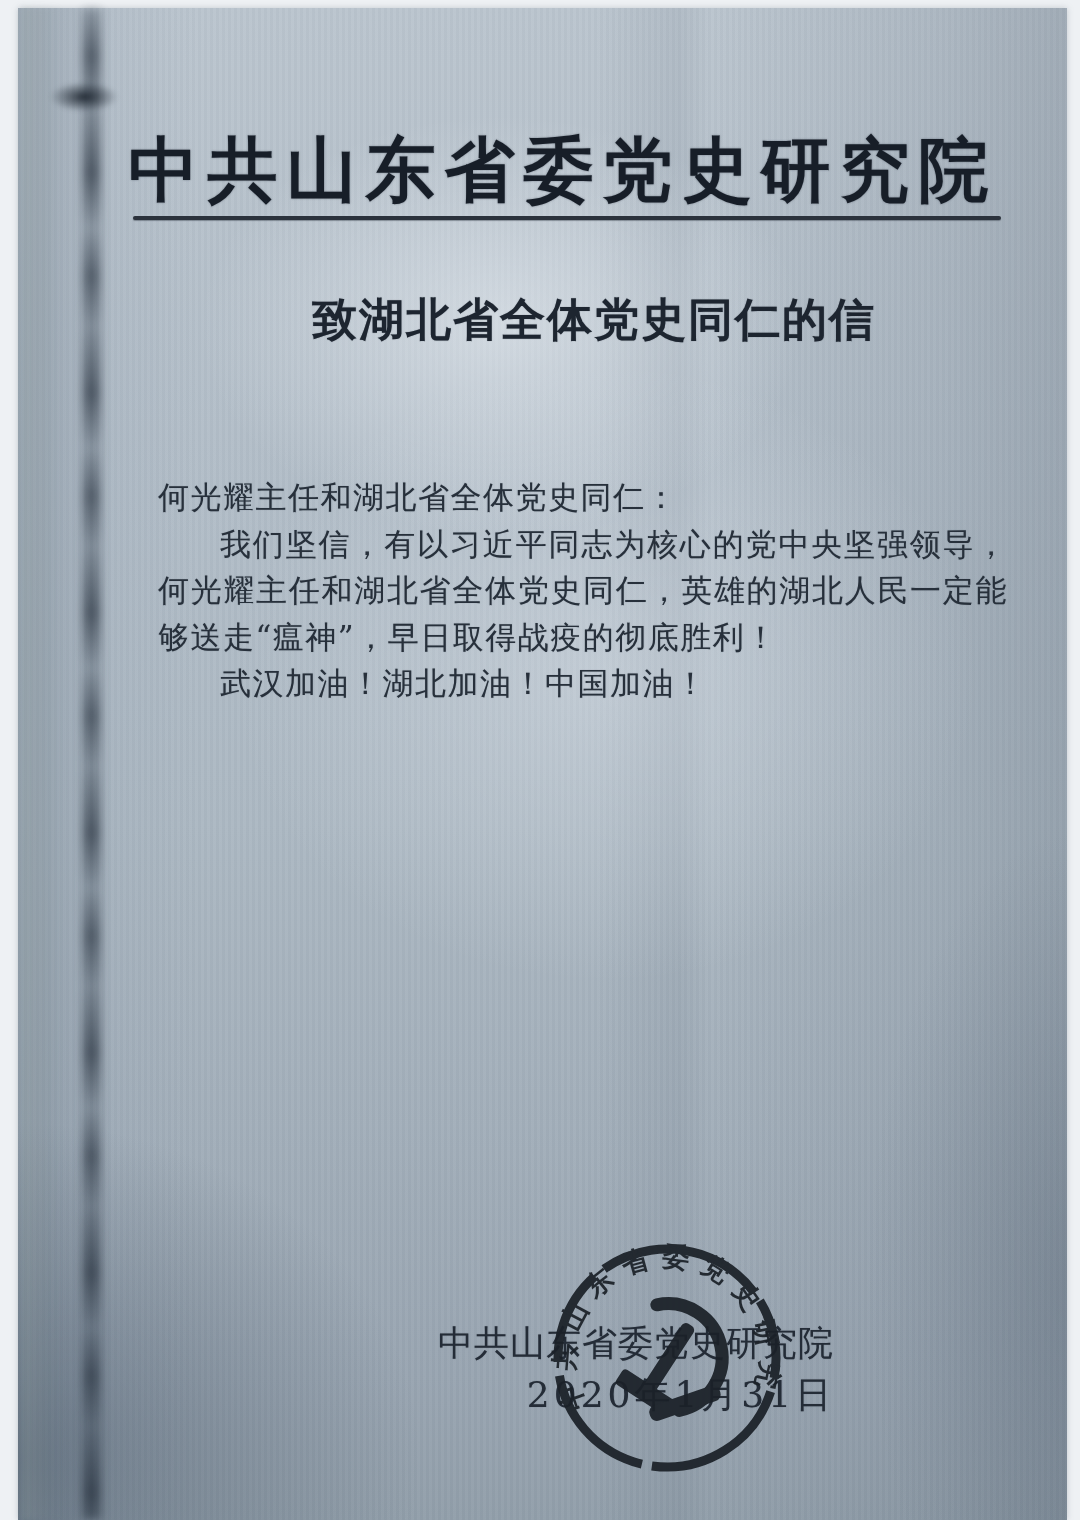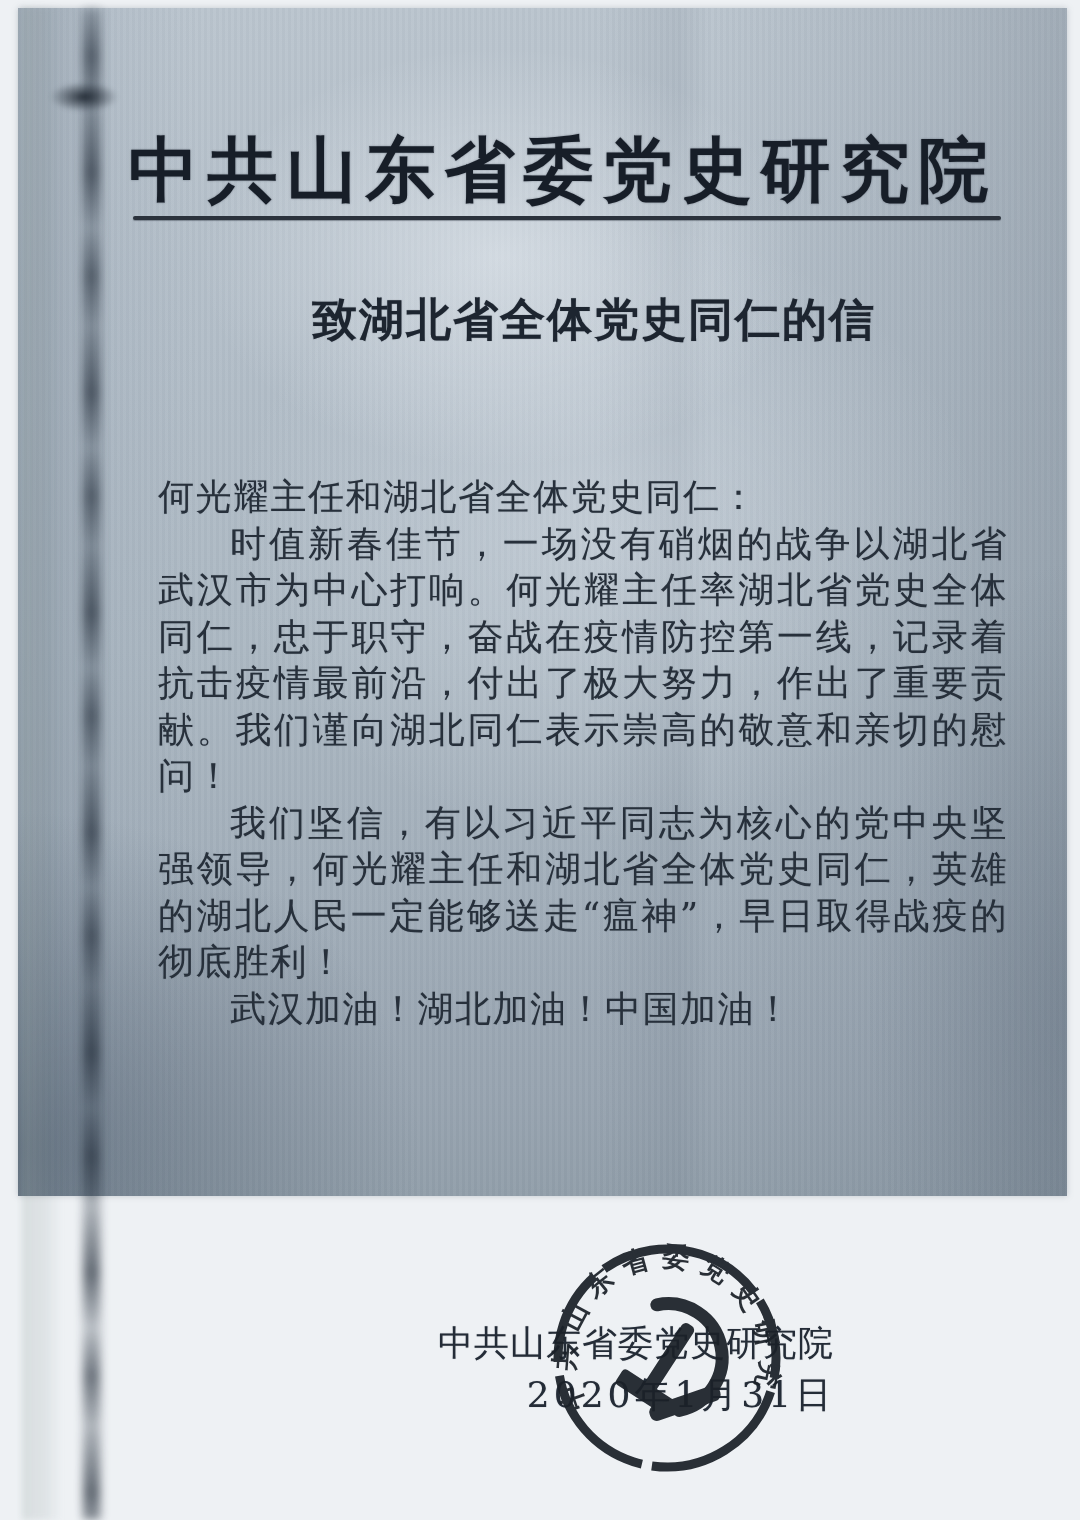--- a/index.html
+++ b/index.html
@@ -1,18 +1,18 @@
 <!DOCTYPE html>
 <html><head>
 <meta charset="utf-8">
 <style>
   html,body{margin:0;padding:0;background:#eef1f4;}
   .photo{position:relative;width:1080px;height:1520px;overflow:hidden;
          background:#eef1f4;font-family:"DejaVu Sans",sans-serif;}
-  .page{position:absolute;left:18px;top:8px;width:1049px;height:1188px;
+  .page{position:absolute;left:18px;top:8px;width:1049px;height:1512px;
     background:
       radial-gradient(ellipse 430px 300px at 46% 21%, rgba(234,239,244,.55), rgba(234,239,244,0) 70%),
       radial-gradient(ellipse 520px 430px at 56% 44%, rgba(226,232,239,.38), rgba(226,232,239,0) 72%),
       radial-gradient(ellipse 620px 520px at 0% 96%, rgba(52,67,84,.40), rgba(52,67,84,0) 65%),
       radial-gradient(ellipse 300px 640px at 101% 84%, rgba(78,92,108,.26), rgba(78,92,108,0) 70%),
       linear-gradient(90deg, rgba(96,111,128,.32) 0%, rgba(140,154,170,.14) 9%, rgba(170,181,193,0) 17%),
       linear-gradient(90deg, rgba(0,0,0,0) 55%, rgba(88,102,118,.10) 63%, rgba(0,0,0,0) 66%, rgba(88,102,118,.14) 88%, rgba(60,74,90,.20) 100%),
       repeating-linear-gradient(90deg, rgba(88,103,120,.05) 0 3px, rgba(192,201,211,.05) 3px 6px),
       linear-gradient(180deg,#bcc6cf 0%, #b4bfc9 28%, #adb9c3 54%, #a3afba 74%, #98a4b0 92%, #929faa 100%);
     box-shadow:0 0 6px rgba(120,130,140,.35);}
@@ -32,21 +32,21 @@
   .org{position:absolute;left:545px;top:116px;transform:translateX(-50%);margin:0;white-space:nowrap;
     font-size:70px;font-weight:bold;letter-spacing:9px;color:#171e28;
     font-family:"DejaVu Sans",sans-serif;text-shadow:0 0 2px rgba(25,32,44,.45);}
   .rule{position:absolute;left:115px;top:208px;width:868px;height:4px;background:#2b323c;
     border-radius:2px;box-shadow:0 1px 1px rgba(40,48,60,.4);}
   .title{position:absolute;left:576px;top:282px;transform:translateX(-50%);margin:0;white-space:nowrap;
     font-size:45px;font-weight:bold;letter-spacing:2px;color:#1d2530;
     font-family:"DejaVu Sans",sans-serif;text-shadow:0 0 1px rgba(30,38,50,.5);}
   
   .body-text{position:absolute;left:140px;top:466px;width:850px;
-    font-family:"DejaVu Serif","DejaVu Sans",serif;font-size:36px;line-height:46.5px;
+    font-family:"DejaVu Serif","DejaVu Sans",serif;font-size:31px;line-height:46.5px;
     letter-spacing:1.5px;color:#27303b;text-align:justify;
     text-shadow:0 0 1px rgba(38,48,60,.35);}
   .body-text p{margin:0;text-indent:2em;}
   .salutation{text-indent:0;}
   
   .signature{position:absolute;left:618px;top:1312px;transform:translateX(-50%);white-space:nowrap;
     font-family:"DejaVu Serif","DejaVu Sans",serif;font-size:35px;letter-spacing:1px;color:#242c37;
     text-shadow:0 0 1px rgba(36,44,55,.4);}
   .date{position:absolute;left:663px;top:1363px;transform:translateX(-50%);white-space:nowrap;
     font-family:"DejaVu Serif","DejaVu Sans",serif;font-size:36px;letter-spacing:4px;color:#242c37;
@@ -65,21 +65,20 @@
     <div class="left-band"></div>
     <div class="streak"></div>
     <div class="corner-blob"></div>
 
     <h1 class="org">中共山东省委党史研究院</h1>
     <div class="rule"></div>
     <h2 class="title">致湖北省全体党史同仁的信</h2>
 
     <div class="body-text">
       <div class="salutation">何光耀主任和湖北省全体党史同仁：</div>
-      <p>时值新春佳节，一场没有硝烟的战争以湖北省武汉市为中心打响。何光耀主任率湖北省党史全体同仁，忠于职守，奋战在疫情防控第一线，记录着抗击疫情最前沿，付出了极大努力，作出了重要贡献。我们谨向湖北同仁表示崇高的敬意和亲切的慰问！</p>
       <p>我们坚信，有以习近平同志为核心的党中央坚强领导，何光耀主任和湖北省全体党史同仁，英雄的湖北人民一定能够送走“瘟神”，早日取得战疫的彻底胜利！</p>
       <p>武汉加油！湖北加油！中国加油！</p>
     </div>
 
     <div class="signature">中共山东省委党史研究院</div>
     <div class="date">2020年1月31日</div>
 
     <svg class="stamp" viewBox="0 0 240 250">
 
       <circle cx="120" cy="128" r="109" fill="none" stroke="#1b2128" stroke-width="9" stroke-dasharray="152 10 128 14 96 12 168 10 80 15" transform="rotate(18 120 128)"></circle>

